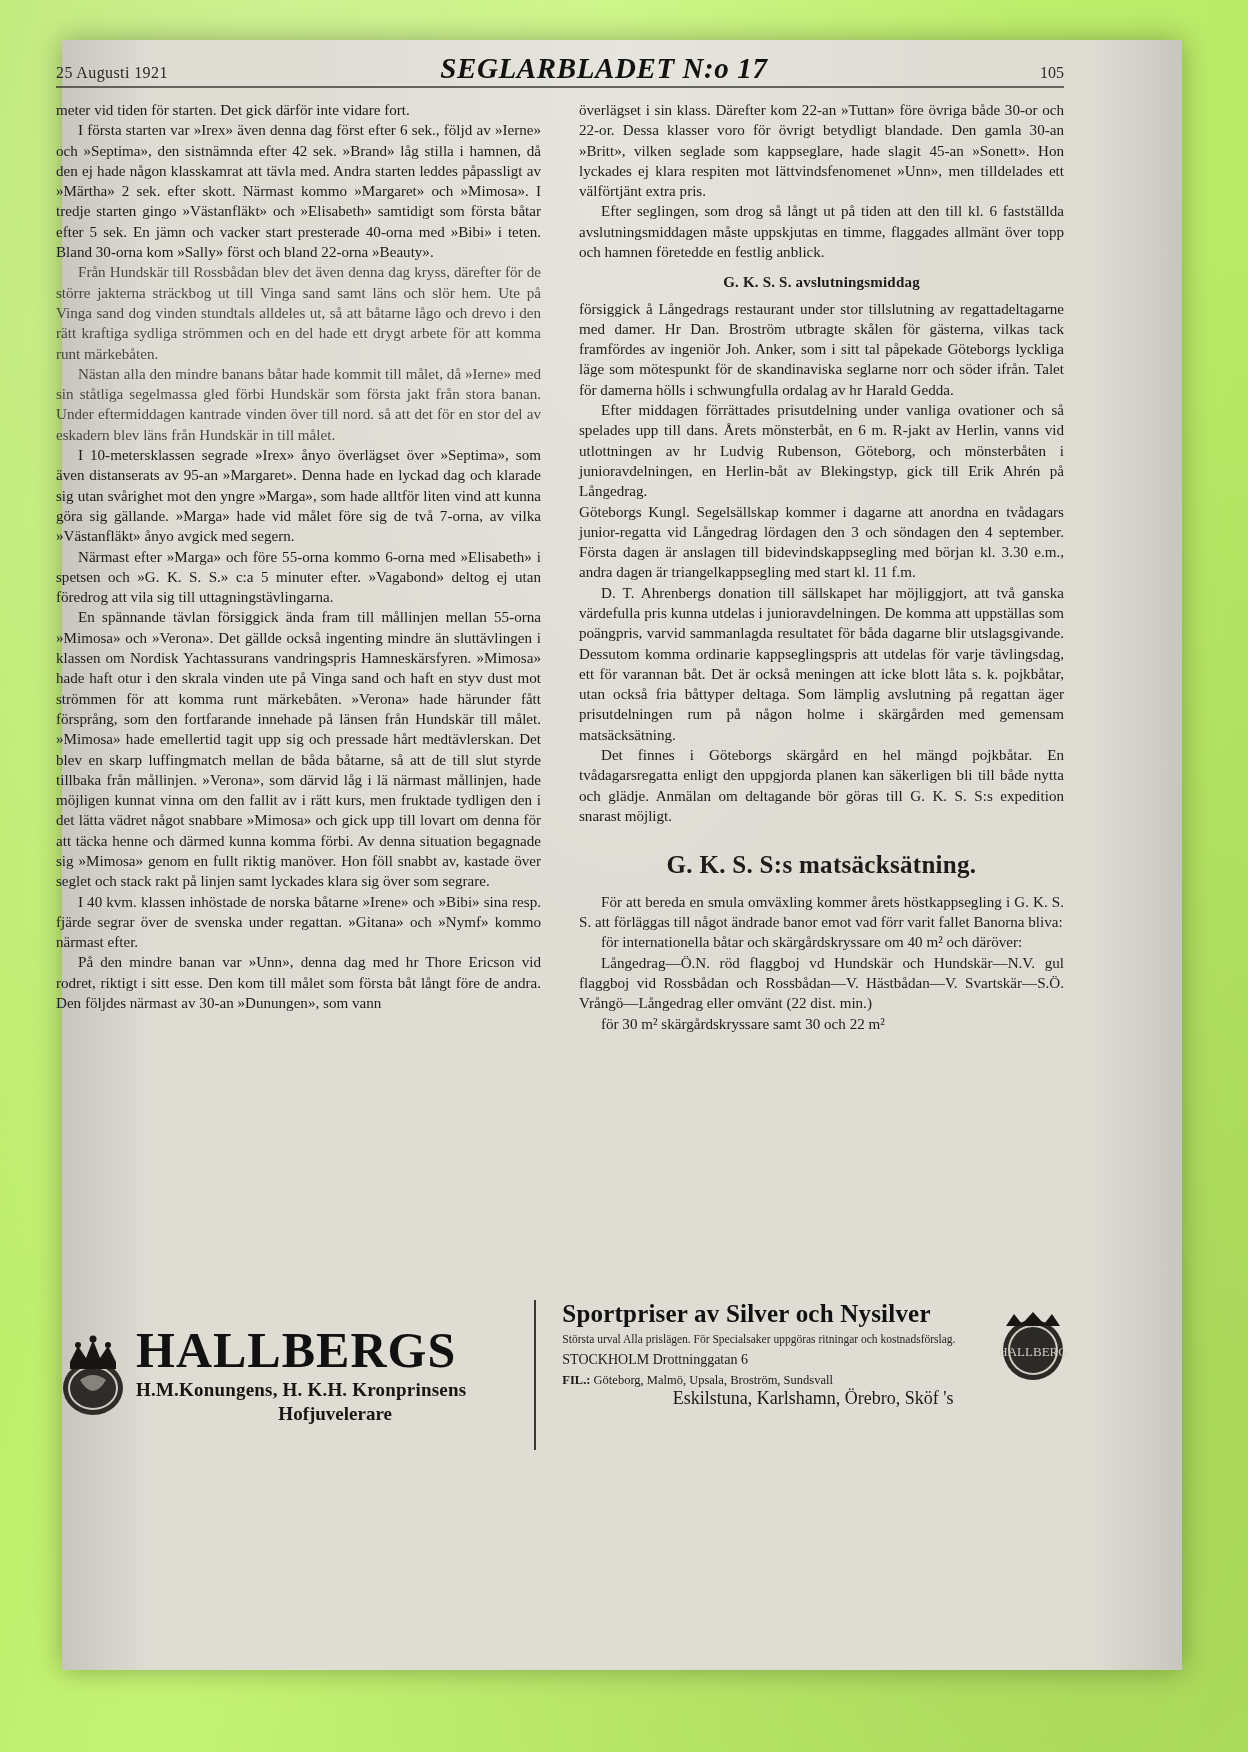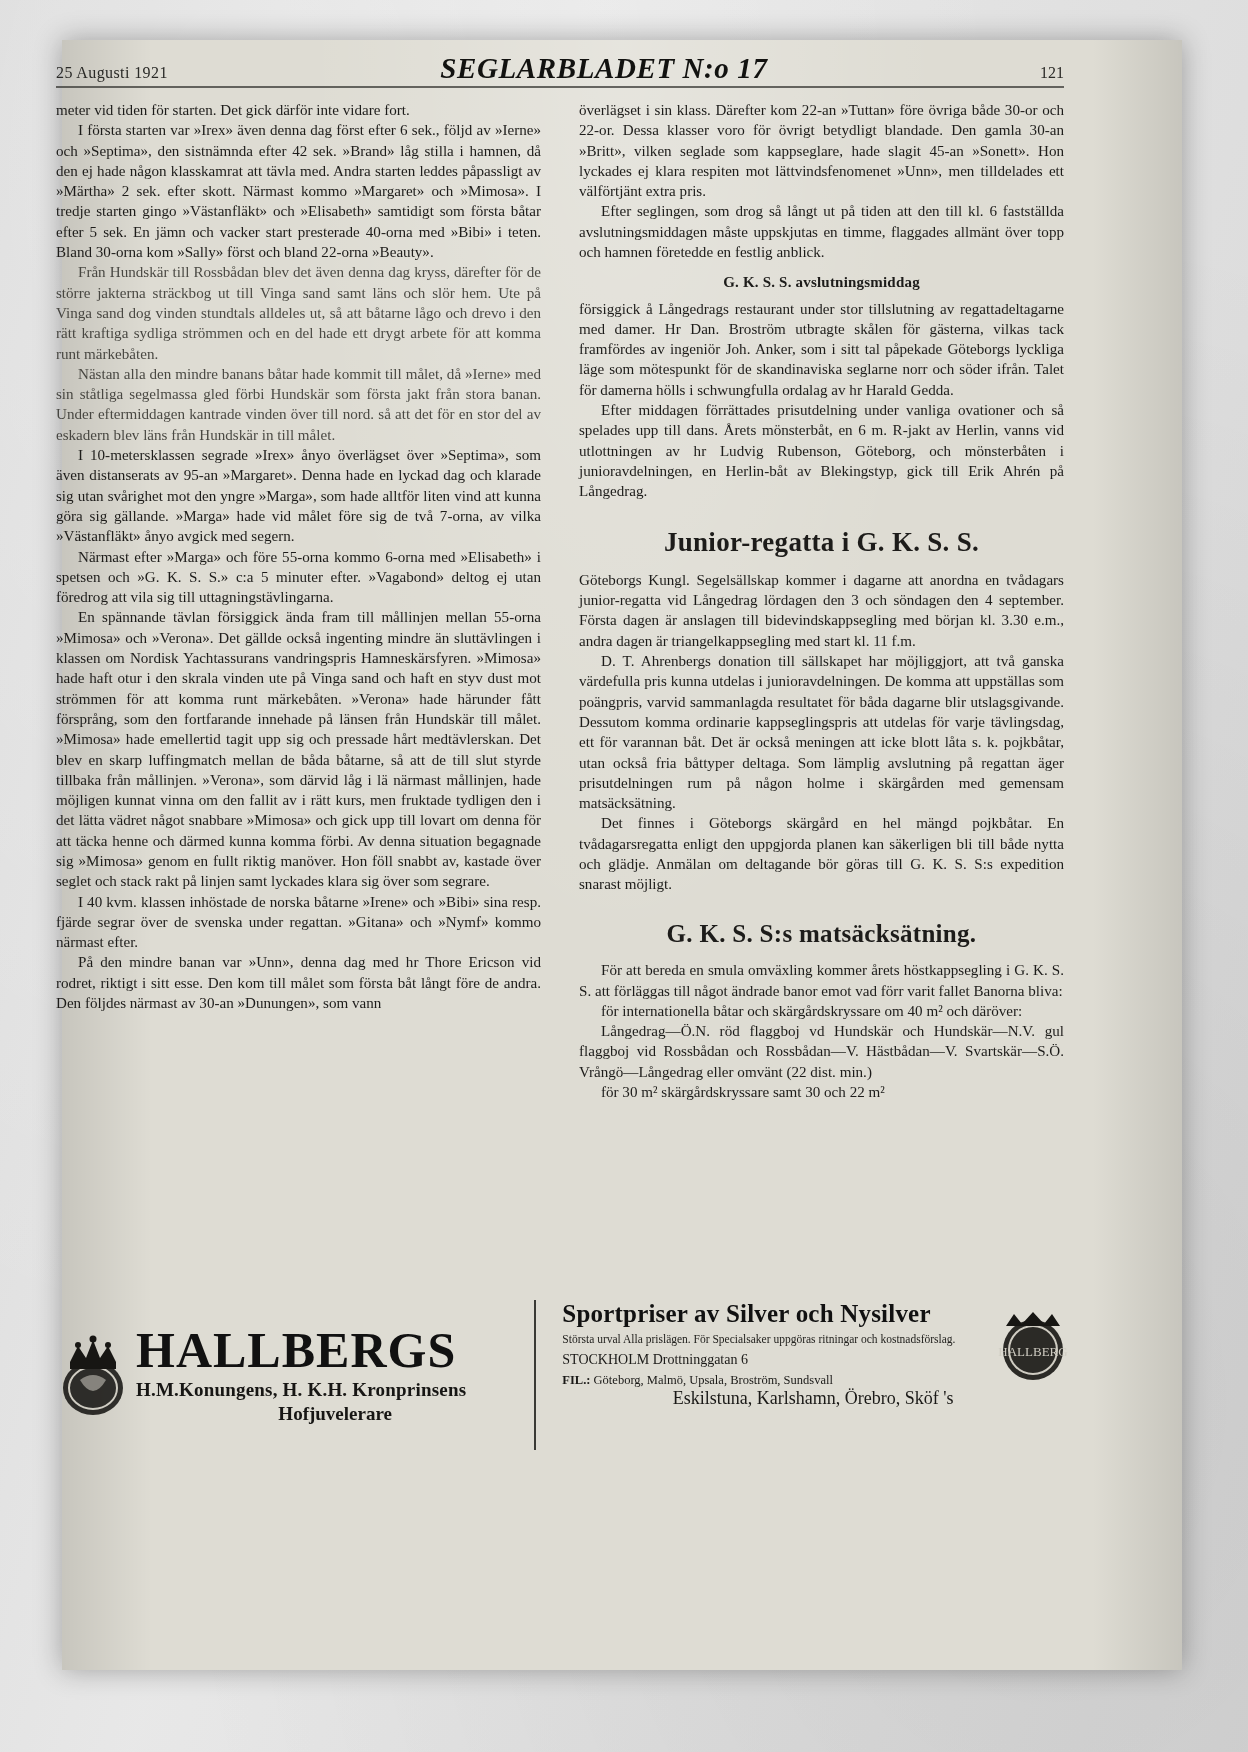--- a/index.html
+++ b/index.html
@@ -5,21 +5,21 @@
   html, body {
     margin: 0;
     padding: 0;
     background: #8e8e8a;
   }
   .page {
     position: relative;
     width: 1248px;
     height: 1752px;
     margin: 0 auto;
-    background: #e5e5e5;
+    background: #bef264;
     overflow: hidden;
     font-family: "Liberation Serif", serif;
     color: #1b1a18;
   }
   
   .page::before {
     content: "";
     position: absolute;
     inset: 0;
     background:
@@ -215,21 +215,21 @@
 </style>
 </head>
 <body>
 
 <div class="page">
   <div class="sheet"></div>
 
   <div class="masthead">
     <div class="date">25 Augusti 1921</div>
     <div class="title">SEGLARBLADET N:o 17</div>
-    <div class="pageno">121</div>
+    <div class="pageno">105</div>
   </div>
   <div class="rule"></div>
 
   <div class="columns">
 
     <div class="col">
       <p class="noindent">meter vid tiden för starten. Det gick därför inte vidare fort.</p>
       <p>I första starten var »Irex» även denna dag först efter 6 sek., följd av »Ierne» och »Septima», den sistnämnda efter 42 sek. »Brand» låg stilla i hamnen, då den ej hade någon klasskamrat att tävla med. Andra starten leddes påpassligt av »Märtha» 2 sek. efter skott. Närmast kommo »Margaret» och »Mimosa». I tredje starten gingo »Västanfläkt» och »Elisabeth» samtidigt som första båtar efter 5 sek. En jämn och vacker start presterade 40-orna med »Bibi» i teten. Bland 30-orna kom »Sally» först och bland 22-orna »Beauty».</p>
       <p class="faded">Från Hundskär till Rossbådan blev det även denna dag kryss, därefter för de större jakterna sträckbog ut till Vinga sand samt läns och slör hem. Ute på Vinga sand dog vinden stundtals alldeles ut, så att båtarne lågo och drevo i den rätt kraftiga sydliga strömmen och en del hade ett drygt arbete för att komma runt märkebåten.</p>
       <p class="faded">Nästan alla den mindre banans båtar hade kommit till målet, då »Ierne» med sin ståtliga segelmassa gled förbi Hundskär som första jakt från stora banan. Under eftermiddagen kantrade vinden över till nord. så att det för en stor del av eskadern blev läns från Hundskär in till målet.</p>
@@ -241,21 +241,20 @@
     </div>
 
     <div class="col">
       <p class="noindent">överlägset i sin klass. Därefter kom 22-an »Tuttan» före övriga både 30-or och 22-or. Dessa klasser voro för övrigt betydligt blandade. Den gamla 30-an »Britt», vilken seglade som kappseglare, hade slagit 45-an »Sonett». Hon lyckades ej klara respiten mot lättvindsfenomenet »Unn», men tilldelades ett välförtjänt extra pris.</p>
       <p>Efter seglingen, som drog så långt ut på tiden att den till kl. 6 fastställda avslutningsmiddagen måste uppskjutas en timme, flaggades allmänt över topp och hamnen företedde en festlig anblick.</p>
 
       <h3 class="sub">G. K. S. S. avslutningsmiddag</h3>
       <p class="noindent">försiggick å Långedrags restaurant under stor tillslutning av regattadeltagarne med damer. Hr Dan. Broström utbragte skålen för gästerna, vilkas tack framfördes av ingeniör Joh. Anker, som i sitt tal påpekade Göteborgs lyckliga läge som mötespunkt för de skandinaviska seglarne norr och söder ifrån. Talet för damerna hölls i schwungfulla ordalag av hr Harald Gedda.</p>
       <p>Efter middagen förrättades prisutdelning under vanliga ovationer och så spelades upp till dans. Årets mönsterbåt, en 6 m. R-jakt av Herlin, vanns vid utlottningen av hr Ludvig Rubenson, Göteborg, och mönsterbåten i junioravdelningen, en Herlin-båt av Blekingstyp, gick till Erik Ahrén på Långedrag.</p>
 
-      <h2 class="secthead">Junior-regatta i G. K. S. S.</h2>
       <p class="noindent">Göteborgs Kungl. Segelsällskap kommer i dagarne att anordna en tvådagars junior-regatta vid Långedrag lördagen den 3 och söndagen den 4 september. Första dagen är anslagen till bidevindskappsegling med början kl. 3.30 e.m., andra dagen är triangelkappsegling med start kl. 11 f.m.</p>
       <p>D. T. Ahrenbergs donation till sällskapet har möjliggjort, att två ganska värdefulla pris kunna utdelas i junioravdelningen. De komma att uppställas som poängpris, varvid sammanlagda resultatet för båda dagarne blir utslagsgivande. Dessutom komma ordinarie kappseglingspris att utdelas för varje tävlingsdag, ett för varannan båt. Det är också meningen att icke blott låta s. k. pojkbåtar, utan också fria båttyper deltaga. Som lämplig avslutning på regattan äger prisutdelningen rum på någon holme i skärgården med gemensam matsäcksätning.</p>
       <p>Det finnes i Göteborgs skärgård en hel mängd pojkbåtar. En tvådagarsregatta enligt den uppgjorda planen kan säkerligen bli till både nytta och glädje. Anmälan om deltagande bör göras till G. K. S. S:s expedition snarast möjligt.</p>
 
       <h2 class="secthead small">G. K. S. S:s matsäcksätning.</h2>
       <p>För att bereda en smula omväxling kommer årets höstkappsegling i G. K. S. S. att förläggas till något ändrade banor emot vad förr varit fallet Banorna bliva:</p>
       <p>för internationella båtar och skärgårdskryssare om 40 m² och däröver:</p>
       <p>Långedrag—Ö.N. röd flaggboj vd Hundskär och Hundskär—N.V. gul flaggboj vid Rossbådan och Rossbådan—V. Hästbådan—V. Svartskär—S.Ö. Vrångö—Långedrag eller omvänt (22 dist. min.)</p>
       <p>för 30 m² skärgårdskryssare samt 30 och 22 m²</p>
     </div>

